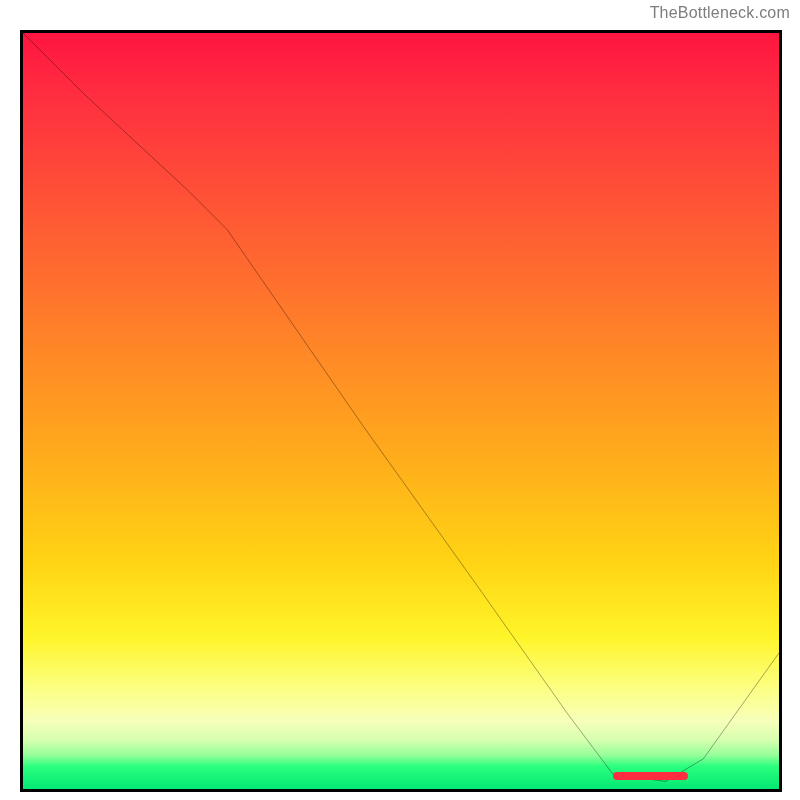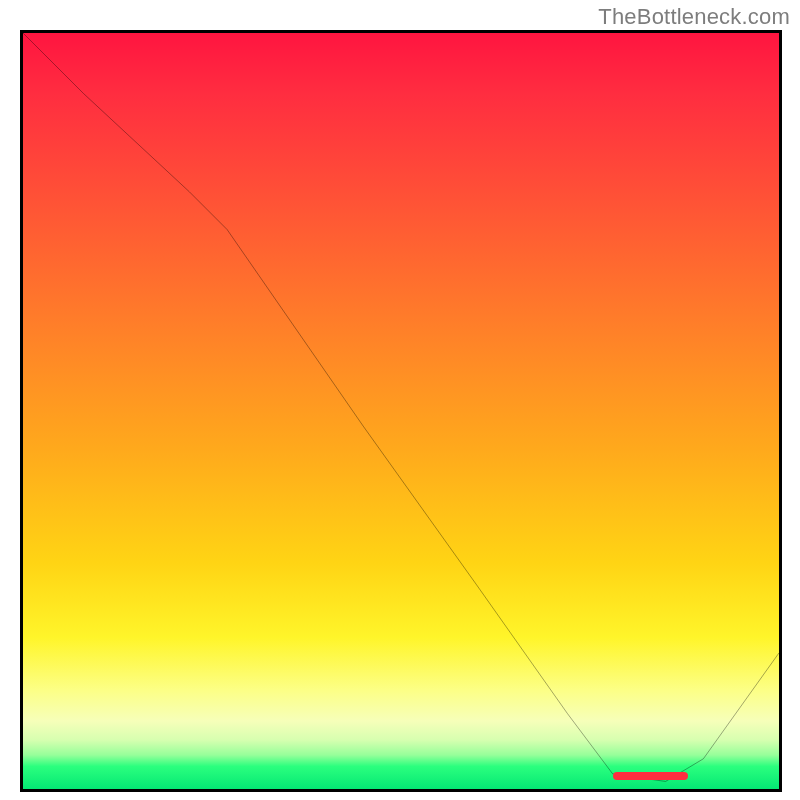--- a/index.html
+++ b/index.html
@@ -13,21 +13,21 @@
   .container {
     position: relative;
     width: 800px;
     height: 800px;
   }
   .watermark {
     position: absolute;
     top: 4px;
     right: 10px;
     color: #7d7d7d;
-    font-size: 22px;
+    font-size: 16px;
     font-weight: 400;
     letter-spacing: 0.2px;
   }
   .plot-frame {
     position: absolute;
     left: 20px;
     top: 30px;
     width: 762px;
     height: 762px;
     box-sizing: border-box;

